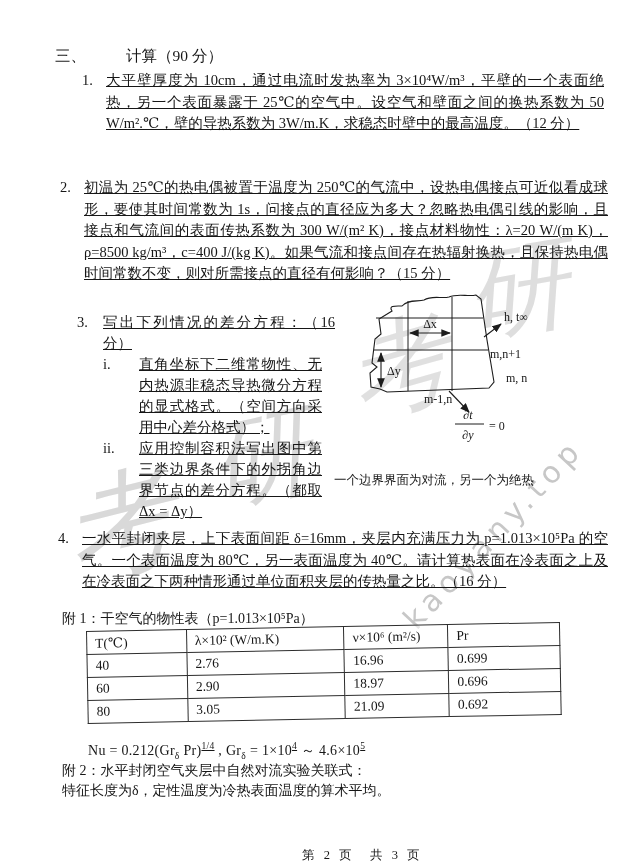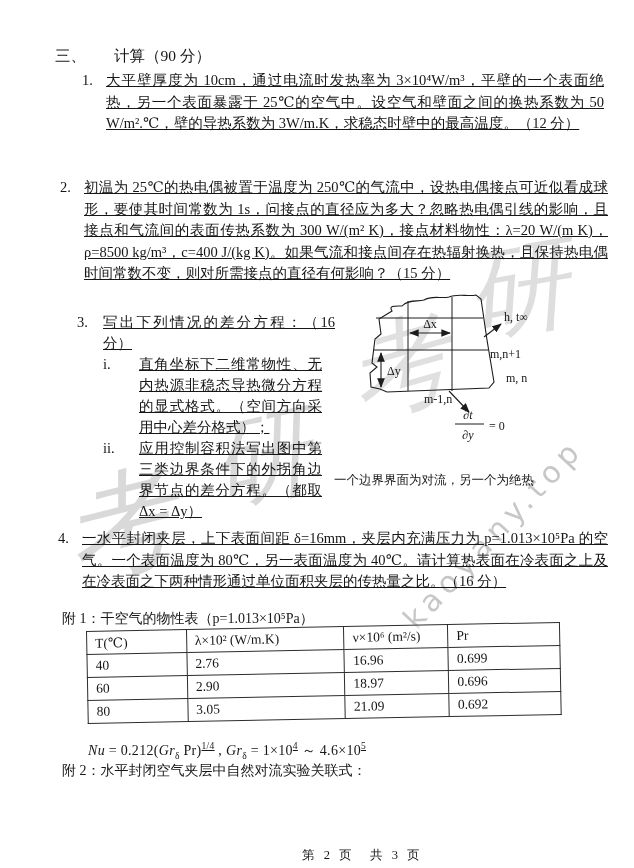--- a/index.html
+++ b/index.html
@@ -14,21 +14,21 @@
     font-family:"DejaVu Serif",serif;line-height:1;}
   .wm-c0{left:64px;top:468px;font-size:112px;transform:rotate(-14deg);}
   .wm-c1{left:210px;top:408px;font-size:100px;transform:rotate(-12deg);}
   .wm-c2{left:348px;top:316px;font-size:102px;transform:rotate(-16deg);opacity:.6;}
   .wm-c3{left:466px;top:238px;font-size:102px;transform:rotate(-10deg);opacity:.65;}
   .wm-url{left:396px;top:612px;font-size:30px;letter-spacing:6px;color:#c7c7c7;
     font-family:"DejaVu Sans",sans-serif;transform:rotate(-47deg);transform-origin:0 0;}
   
   .blk{position:absolute;z-index:1;}
   .section-heading{left:55px;top:46px;font-size:15.5px;}
-  .section-heading .sp{margin-left:28px;}
+  .section-heading .sp{margin-left:40px;}
   .q{display:flex;font-size:14.5px;line-height:21.5px;}
   .qnum{flex:0 0 24px;}
   .qtext{flex:1;text-align:justify;text-decoration:underline;}
   .q1{left:82px;top:70px;width:522px;}
   .q2{left:60px;top:177px;width:548px;}
   .q3{left:77px;top:312px;width:258px;line-height:21px;}
   .q3 .qnum{flex:0 0 26px;}
   .q3 .qtext{width:232px;flex:none;}
   .sub{display:flex;line-height:21px;}
   .subnum{flex:0 0 36px;}
@@ -37,21 +37,21 @@
   .caption{left:334px;top:472px;font-size:12.5px;}
   .fu1{left:62px;top:610px;font-size:14px;}
   .tablewrap{left:86px;top:631px;width:474px;transform:rotate(-1.1deg);transform-origin:0 0;}
   table{border-collapse:collapse;width:474px;font-size:13.5px;background:rgba(255,255,255,.55);}
   td,th{border:1px solid #2d2d2d;padding:1px 6px 1px 8px;height:20px;
     font-weight:400;text-align:left;white-space:nowrap;}
   .fu2{left:62px;top:722px;font-size:14px;margin-top:40px;}
   .formula{font-size:14px;letter-spacing:.3px;}
   .f1{left:88px;top:742px;}
   .f2{left:88px;top:763px;}
-  .seg-i{font-style:italic;}
+  .seg-i{}
   .seg-sup{vertical-align:super;font-size:68%;line-height:0;text-decoration:underline;}
   .seg-sub{vertical-align:sub;font-size:68%;line-height:0;}
   .note{left:62px;top:782px;font-size:14px;}
   .footer{left:302px;top:806px;font-size:12.5px;letter-spacing:3px;margin-top:41px;}
   
   .diagram{left:350px;top:278px;width:260px;height:178px;}
   .diagram svg{display:block;}
   .dg-text{font-family:"Liberation Serif","DejaVu Serif",serif;font-size:12px;fill:#161616;}
   .dg-math{font-style:italic;}
 </style>
@@ -173,16 +173,17 @@
         <td>3.05</td>
         <td>21.09</td>
         <td>0.692</td>
       </tr>
     </tbody>
       </table>
   </div>
 
   <div class="blk fu2">附 2：水平封闭空气夹层中自然对流实验关联式：</div>
   <div class="blk formula f1"><span class="seg-i">Nu</span><span> = 0.212(</span><span class="seg-i">Gr</span><span class="seg-sub">δ</span><span> Pr)</span><span class="seg-sup">1/4</span><span> , </span><span class="seg-i">Gr</span><span class="seg-sub">δ</span><span> = 1×10</span><span class="seg-sup">4</span><span> ～ 4.6×10</span><span class="seg-sup">5</span></div>
+  <div class="blk note">特征长度为δ，定性温度为冷热表面温度的算术平均。</div>
 
   <div class="blk footer">第 2 页　共 3 页</div>
 
 </div>
 
 </body></html>

